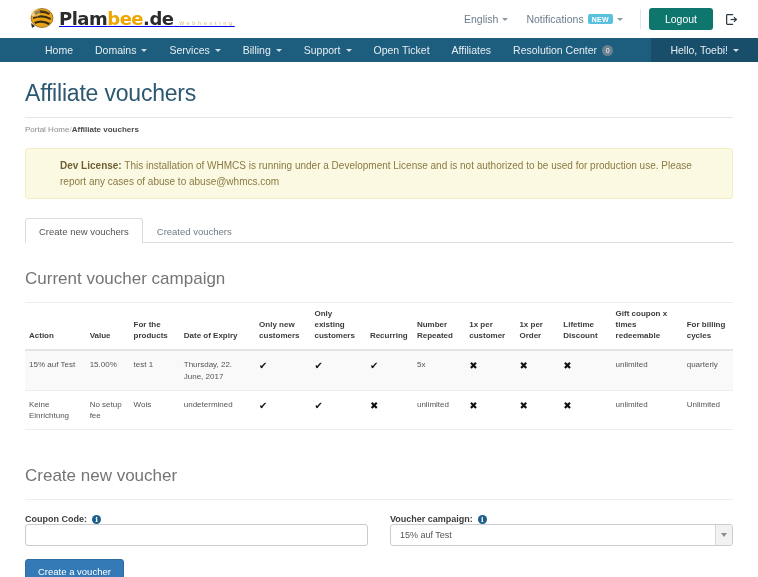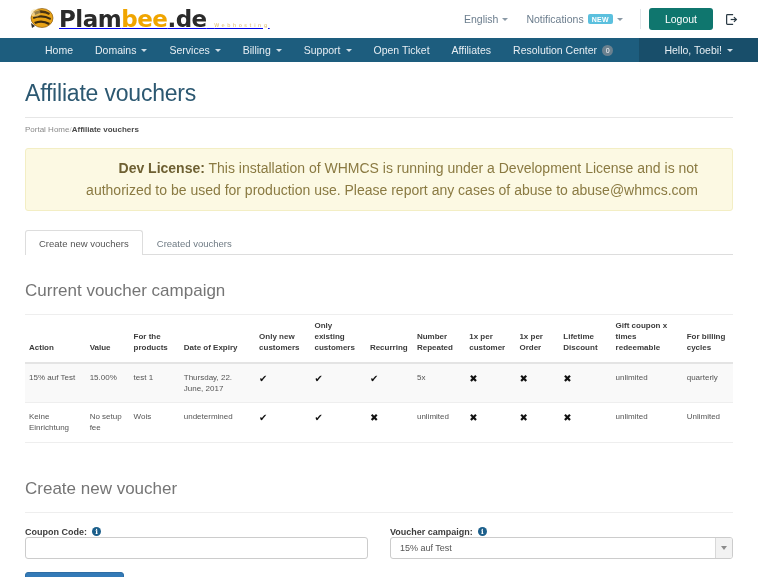--- a/index.html
+++ b/index.html
@@ -27,21 +27,21 @@
     gap: 4px;
     margin-left: 10px;
   }
   .logo-mark {
     width: 27px; height: 27px;
     position: relative;
     flex: 0 0 auto;
   }
   .logo-text-block { line-height: 1; }
   .logo-text {
-    font-size: 23px;
+    font-size: 18px;
     font-weight: bold;
     letter-spacing: -0.5px;
     font-family: "DejaVu Sans", sans-serif;
   }
   .logo-text .p1 { color: #2b2b2b; }
   .logo-text .p2 { color: #f0a500; }
   .logo-text .p3 { color: #2b2b2b; }
   .logo-sub {
     font-size: 5px;
     letter-spacing: 2.6px;
@@ -117,21 +117,21 @@
     align-items: center;
     gap: 5px;
     white-space: nowrap;
   }
   .nav-item .caret-d { border-top-color: #cfdde6; }
   .nav-right {
     margin-left: auto;
     display: flex;
     align-items: stretch;
     background: #184e6a;
-    padding: 0 14px;
+    padding: 0 8px;
   }
   .badge-zero {
     background: #6b818f;
     color: #ffffff;
     font-size: 7px;
     border-radius: 50%;
     width: 11px; height: 11px;
     display: inline-flex;
     align-items: center; justify-content: center;
     line-height: 1;
@@ -162,24 +162,24 @@
   .breadcrumb a { color: #8a8a8a; text-decoration: none; }
   .breadcrumb .crumb-sep { color: #c3c3c3; }
   .breadcrumb .crumb-active { color: #4a4a4a; font-weight: bold; }
 
   .alert-dev {
     margin-top: 14px;
     background: #fcf9e3;
     border: 1px solid #f3eec4;
     border-radius: 3px;
     color: #8a7a42;
-    font-size: 14px;
+    font-size: 10px;
     line-height: 1.55;
     padding: 9px 34px;
-    text-align: right;
+    text-align: left;
   }
   .alert-dev b { color: #6e6032; }
 
   
   .tabs {
     margin-top: 19px;
     display: flex;
     align-items: flex-end;
     border-bottom: 1px solid #dddddd;
     font-size: 9.5px;

